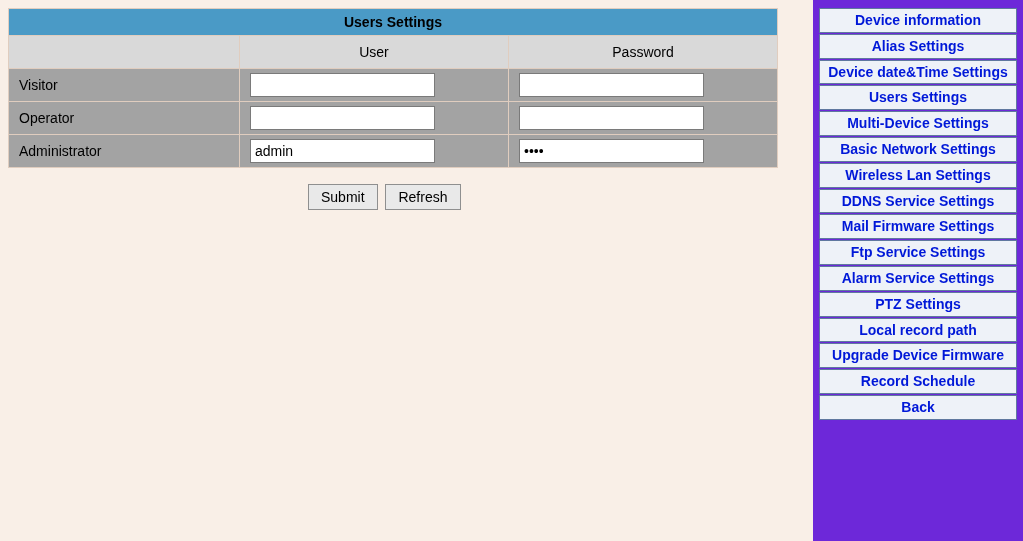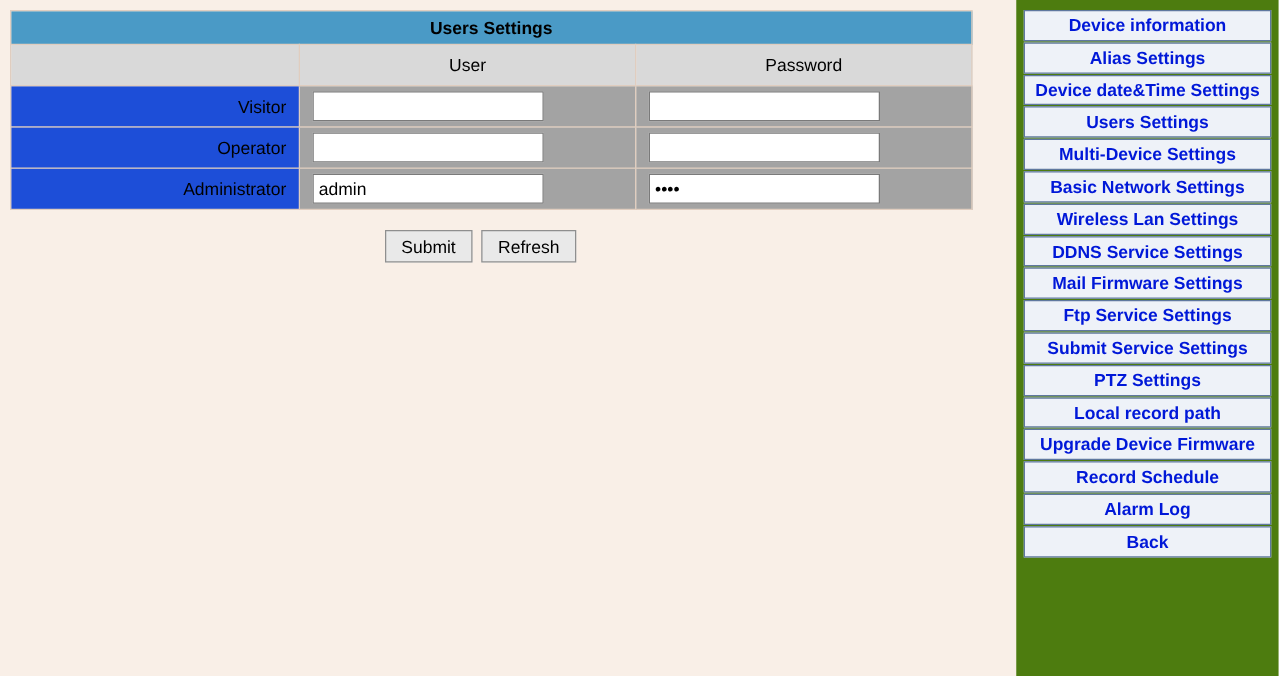--- a/index.html
+++ b/index.html
@@ -17,21 +17,21 @@
     overflow: hidden;
   }
   .main {
     flex: 1;
     background: #f9efe7;
     padding: 8px;
     box-sizing: border-box;
   }
   .sidebar {
     width: 210px;
-    background: #4d7c0f;
+    background: #6d28d9;
     padding: 8px 6px;
     box-sizing: border-box;
   }
 
   
   .settings-table {
     border-collapse: collapse;
     width: 770px;
   }
   .settings-table th.title {
@@ -48,22 +48,22 @@
     border: 1px solid #e0cdbf;
     padding: 4px 10px;
     height: 24px;
   }
   .settings-table .hdr-cell {
     background: #d9d9d9;
     text-align: center;
     font-weight: normal;
   }
   .settings-table .label-cell {
-    background: #1d4ed8;
-    text-align: right;
+    background: #a3a3a3;
+    text-align: left;
     width: 210px;
   }
   .settings-table .input-cell {
     background: #a3a3a3;
   }
   .settings-table input[type="text"],
   .settings-table input[type="password"] {
     width: 175px;
     height: 20px;
     border: 1px solid #7a7a7a;
@@ -145,20 +145,19 @@
   <a class="nav-item">Device information</a>
   <a class="nav-item">Alias Settings</a>
   <a class="nav-item">Device date&amp;Time Settings</a>
   <a class="nav-item">Users Settings</a>
   <a class="nav-item">Multi-Device Settings</a>
   <a class="nav-item">Basic Network Settings</a>
   <a class="nav-item">Wireless Lan Settings</a>
   <a class="nav-item">DDNS Service Settings</a>
   <a class="nav-item">Mail Firmware Settings</a>
   <a class="nav-item">Ftp Service Settings</a>
-  <a class="nav-item">Submit Service Settings</a>
+  <a class="nav-item">Alarm Service Settings</a>
   <a class="nav-item">PTZ Settings</a>
   <a class="nav-item">Local record path</a>
   <a class="nav-item">Upgrade Device Firmware</a>
   <a class="nav-item">Record Schedule</a>
-  <a class="nav-item">Alarm Log</a>
   <a class="nav-item">Back</a>
 </div>
 
 </body></html>

